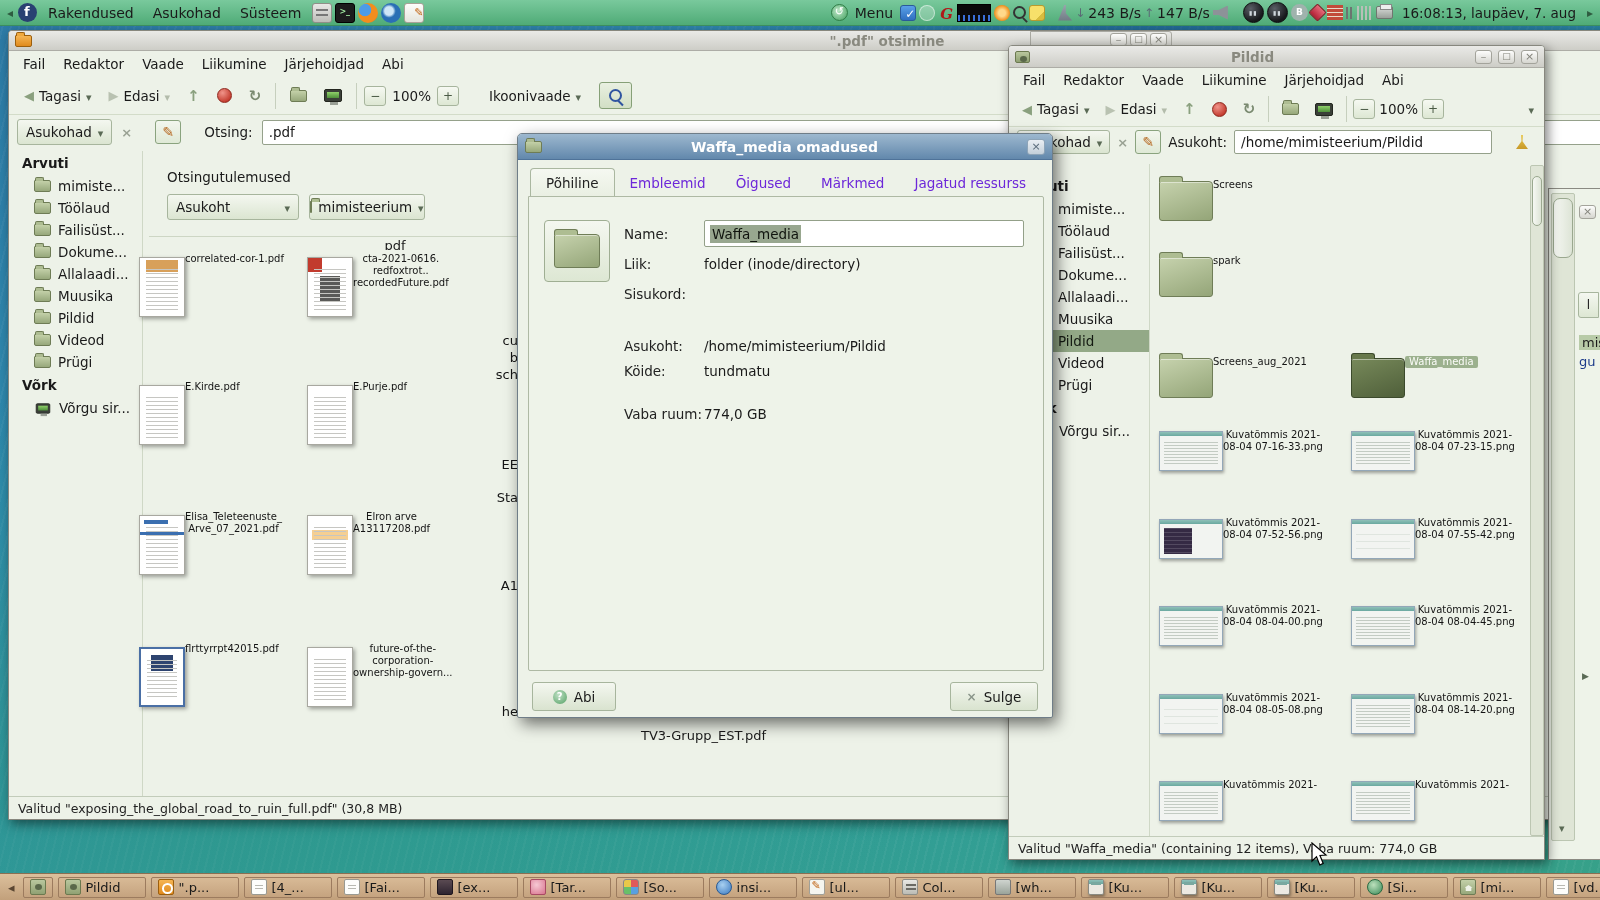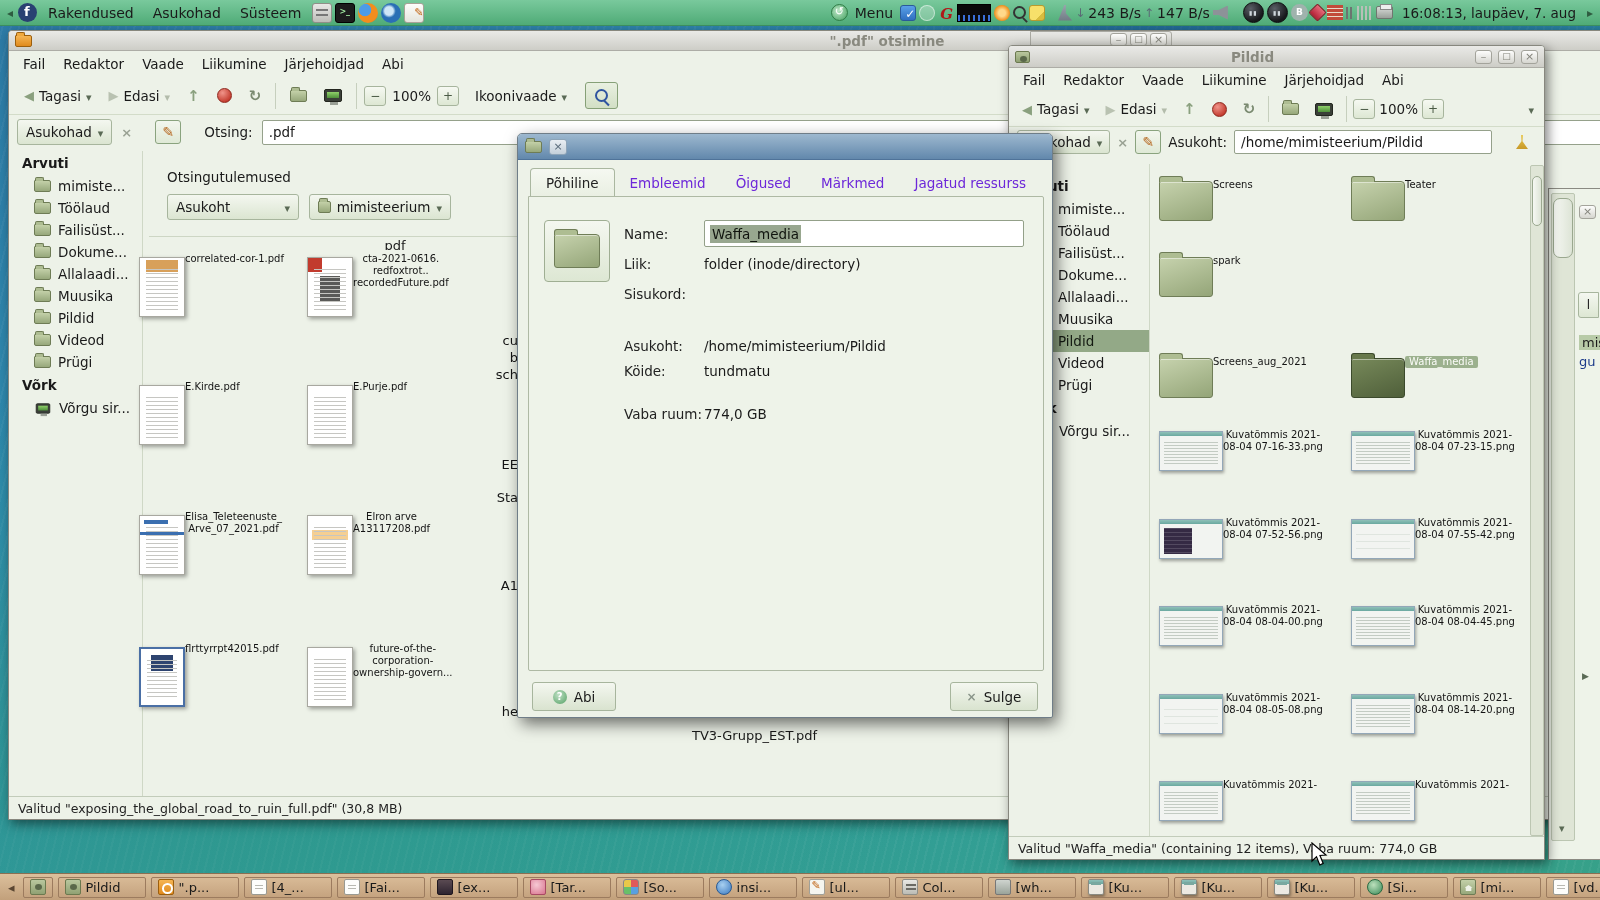--- a/index.html
+++ b/index.html
@@ -222,21 +222,21 @@
       <div class="tbtn">
           <span class="ico minifolder"></span>
         </div>
       <div class="tbtn">
           <span class="compico"></span>
         </div>
       <div class="tsep"></div>
       <div class="zbtn">−</div>
       <span style="font-size:13.5px;padding:0 3px">100%</span>
       <div class="zbtn">+</div>
-      <div class="tbtn" style="margin-left:6px">
+      <div class="tbtn" style="margin-left:20px">
           <span>Ikoonivaade</span>
           <span class="g-down"></span>
         </div>
       <div class="tbtn btn active" style="margin-left:8px;padding:6px 9px">
           <span class="lens"></span>
         </div>
     </div>
     <div class="locbar">
       <div class="btn">
           <span>Asukohad</span>
@@ -292,21 +292,21 @@
           <span>Võrgu sir...</span>
         </div>
     </div>
     <div class="sideline" style="left:133px;top:120px;height:647px"></div>
 
     <div class="abs" style="left:158px;top:138px;font-size:13.5px">Otsingutulemused</div>
     <div class="btn abs" style="left:158px;top:163px;width:132px;justify-content:space-between">
         <span>Asukoht</span>
         <span class="g-down"></span>
       </div>
-    <div class="btn abs" style="left:300px;top:163px;width:142px;justify-content:flex-end">
+    <div class="btn abs" style="left:300px;top:163px;width:116px;justify-content:center">
         <span class="ico minifolder"></span>
         <span>mimisteerium</span>
         <span class="g-down"></span>
       </div>
     <div class="abs" style="left:140px;top:205px;width:860px;height:1px;background:#cdd6c4"></div>
 
     <div class="abs" style="left:306px;top:207px;width:160px;text-align:center;font-size:13px;height:12px;overflow:hidden">pdf</div>
 
     <div class="cell" style="left:130px;top:222px">
         <div class="ib64">
@@ -367,21 +367,21 @@
         <div class="lbl">flrttyrrpt42015.pdf</div>
       </div>
     <div class="cell" style="left:298px;top:612px">
         <div class="ib64">
           <div class="pdfpage"></div>
         </div>
         <div class="lbl">future-of-the-
 corporation-
 ownership-govern...</div>
       </div>
-    <div class="abs" style="left:632px;top:697px;width:176px;text-align:right;font-size:13px"><span class="lbl">TV3-Grupp_EST.pdf</span></div>
+    <div class="abs" style="left:632px;top:697px;width:176px;text-align:left;font-size:13px"><span class="lbl">TV3-Grupp_EST.pdf</span></div>
 
     <div class="frag" style="left:432px;top:302px;width:77px">cu
 b
 sch</div>
     <div class="frag" style="left:432px;top:426px;width:77px">EE</div>
     <div class="frag" style="left:432px;top:459px;width:77px">Sta</div>
     <div class="frag" style="left:432px;top:547px;width:77px">A1</div>
     <div class="frag" style="left:432px;top:673px;width:77px">he</div>
 
     <div class="abs pdfpage small" style="left:370px;top:736px">
@@ -517,26 +517,20 @@
         </div>
     </div>
     <div class="sideline" style="left:140px;top:118px;height:673px"></div>
 
     <div class="cell" style="left:150px;top:133px;width:180px">
         <div class="ib40">
           <div class="gfolder"></div>
         </div>
         <div class="lbl">Screens</div>
       </div>
-    <div class="cell" style="left:342px;top:133px;width:180px">
-        <div class="ib40">
-          <div class="gfolder"></div>
-        </div>
-        <div class="lbl">Teater</div>
-      </div>
     <div class="cell" style="left:150px;top:209px;width:180px">
         <div class="ib40">
           <div class="gfolder"></div>
         </div>
         <div class="lbl" ind="win2.folders.2">spark</div>
       </div>
     <div class="cell" style="left:150px;top:310px;width:180px">
         <div class="ib40">
           <div class="gfolder"></div>
         </div>
@@ -623,20 +617,21 @@
     </div>
 
     <div class="status" style="height:23px">
         <span>Valitud "Waffa_media" (containing 12 items), Vaba ruum: 774,0 GB</span>
       </div>
   </div>
 
   <div class="dlg" style="left:517px;top:133px;width:536px;height:585px;z-index:20">
     <div class="tbd">
       <span class="ico minifolder" style="flex:0 0 auto"></span>
+      <span class="t">Waffa_media omadused</span>
       <span class="dclose g-close"></span>
     </div>
     <div class="tab" style="left:12px;top:34px">
       <span class="on">Põhiline</span>
       <span>Embleemid</span>
       <span>Õigused</span>
       <span>Märkmed</span>
       <span>Jagatud ressurss</span>
     </div>
     <div class="nbframe" style="left:10px;top:62px;width:516px;height:475px"></div>

